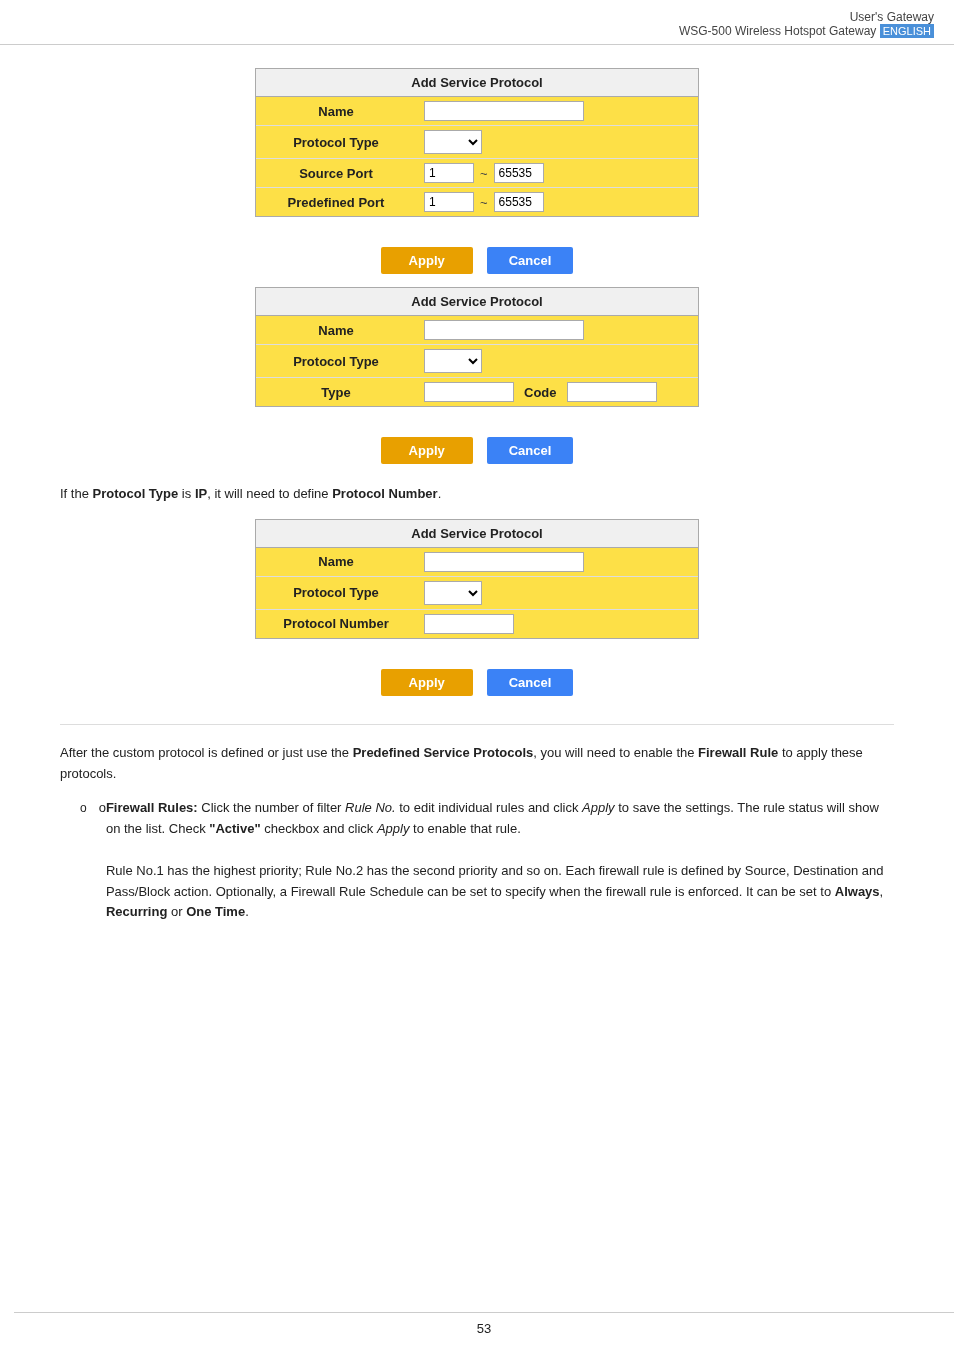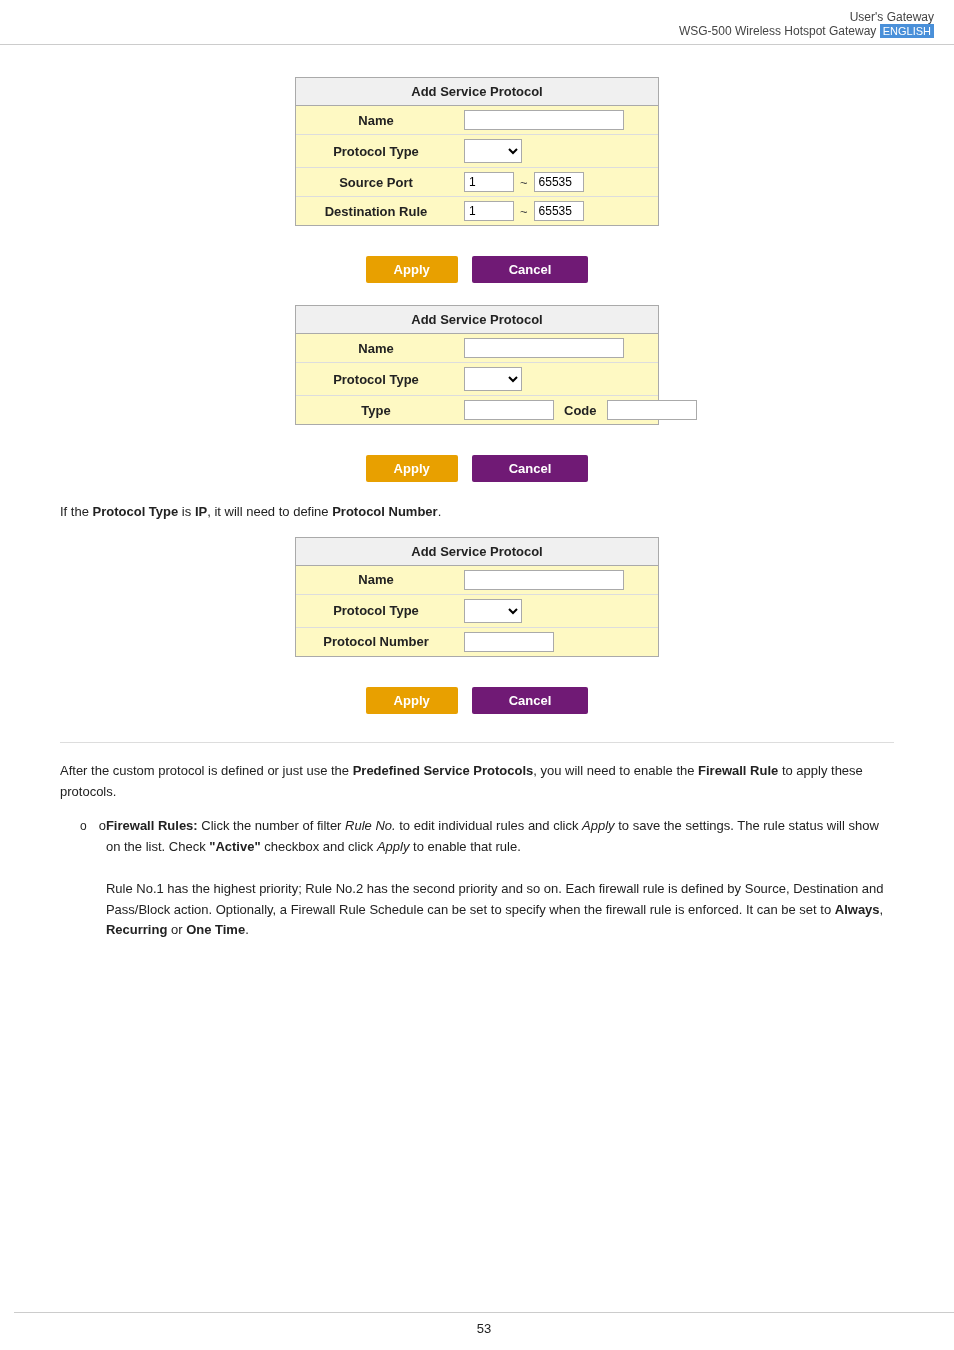--- a/index.html
+++ b/index.html
@@ -27,23 +27,23 @@
       padding: 1px 3px;
       font-size: 11px;
     }
     .main-content {
       padding: 20px 60px 30px 60px;
     }
 
     
     .form-container {
       border: 1px solid #aaa;
-      margin: 12px auto 18px auto;
-      width: 364px;
-      background: #fef9c3;
+      margin: 3px auto 18px auto;
+      width: 444px;
+      background: #fde047;
     }
     .form-title {
       background: #f0f0f0;
       text-align: center;
       font-weight: bold;
       font-size: 13px;
       padding: 6px 0;
       border-bottom: 1px solid #aaa;
     }
     .form-row {
@@ -114,24 +114,24 @@
       background: #e8a000;
       color: #fff;
       border: none;
       padding: 6px 28px;
       font-weight: bold;
       font-size: 13px;
       cursor: pointer;
       border-radius: 2px;
     }
     .btn-cancel {
-      background: #701a75;
+      background: #3b82f6;
       color: #fff;
       border: none;
-      padding: 6px 37px;
+      padding: 6px 22px;
       font-weight: bold;
       font-size: 13px;
       cursor: pointer;
       border-radius: 2px;
     }
 
     
     .desc-text {
       font-size: 13px;
       margin: 10px 0 14px 0;
@@ -221,21 +221,21 @@
     </div>
     <div class="form-row">
       <div class="form-label">Source Port</div>
       <div class="form-value">
         <input type="text" class="small-input" value="1" style="">
         <span class="tilde">~</span>
         <input type="text" class="small-input" value="65535" style="">
       </div>
     </div>
     <div class="form-row">
-      <div class="form-label">Destination Rule</div>
+      <div class="form-label">Predefined Port</div>
       <div class="form-value">
         <input type="text" class="small-input" value="1" style="">
         <span class="tilde">~</span>
         <input type="text" class="small-input" value="65535" style="">
       </div>
     </div>
   </div>
   <div class="button-row">
     <button class="btn-apply">Apply</button>
     <button class="btn-cancel">Cancel</button>

